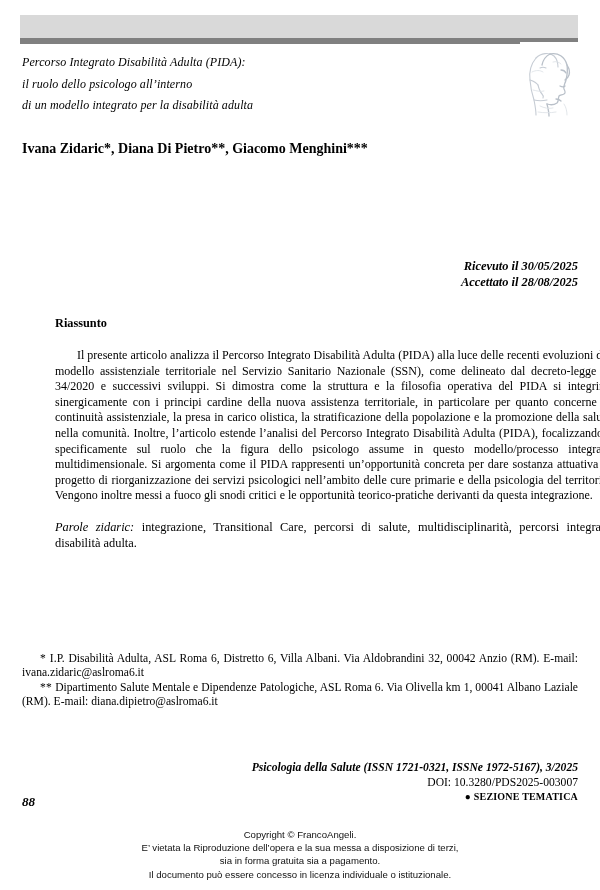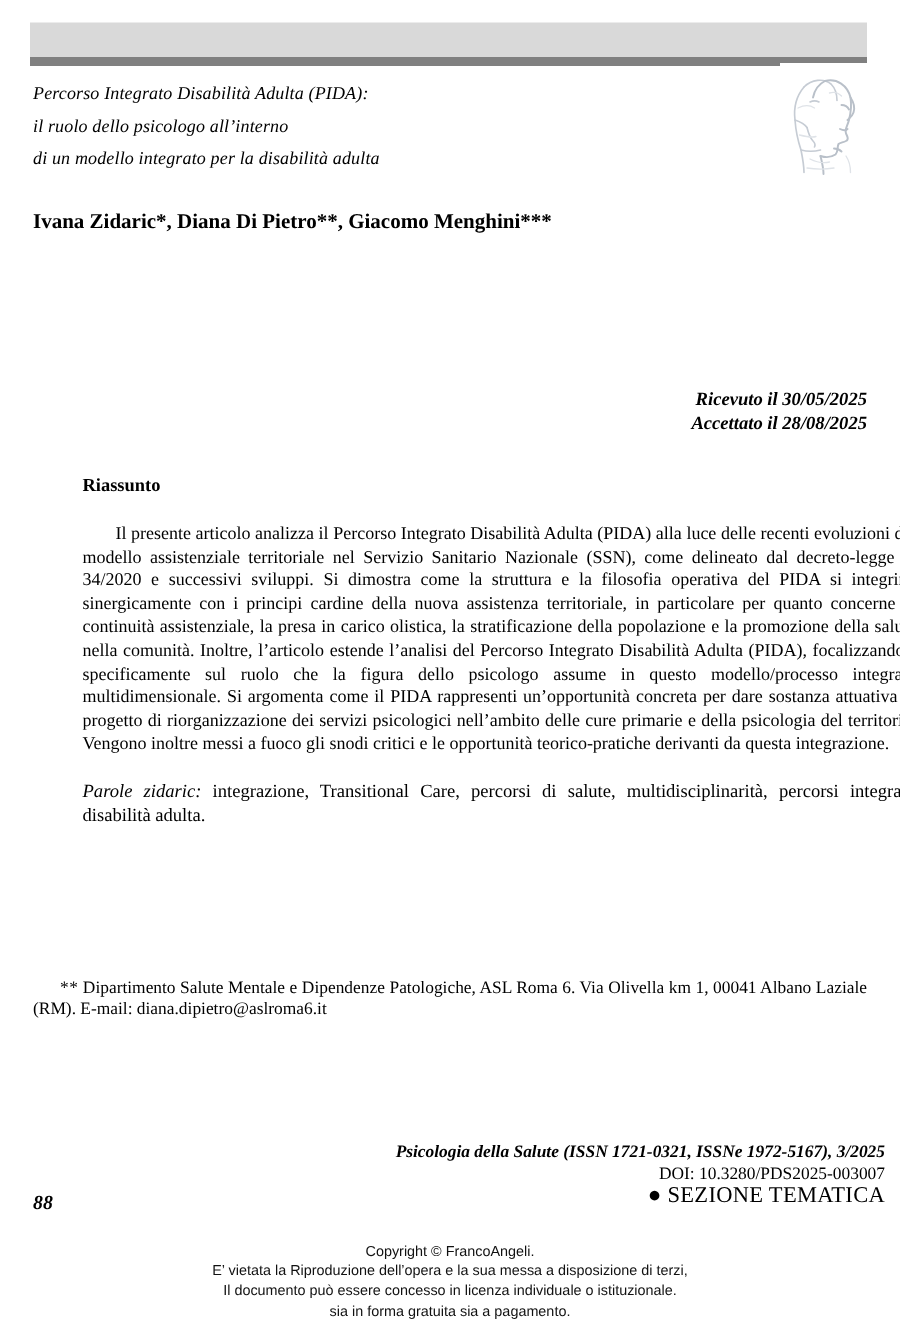--- a/index.html
+++ b/index.html
@@ -132,39 +132,40 @@
     text-indent: 18px;
   }
   .fn-mark {
     font-size: 11.6px;
     letter-spacing: 0.3px;
   }
 
   
   #journal-footer {
     position: absolute;
-    right: 10px;
+    right: 22px;
     top: 761px;
     text-align: right;
     width: 420px;
   }
   #journal-ref {
     font-style: italic;
     font-weight: bold;
     font-size: 11.6px;
     line-height: 14.5px;
   }
   #doi-line {
     font-size: 11.6px;
     line-height: 14.5px;
   }
   #section-line {
-    font-size: 15px;
+    font-size: 10px;
     line-height: 14.5px;
     letter-spacing: 0.2px;
+    font-weight: bold;
   }
   #page-number {
     position: absolute;
     left: 22px;
     top: 794px;
     font-style: italic;
     font-weight: bold;
     font-size: 13.2px;
   }
 
@@ -238,29 +239,32 @@
 <div id="abstract-section">
   <div id="abstract-heading">Riassunto</div>
   <div id="abstract-body">Il presente articolo analizza il Percorso Integrato Disabilità Adulta (PIDA) alla luce delle recenti evoluzioni del modello assistenziale territoriale nel Servizio Sanitario Nazionale (SSN), come delineato dal decreto-legge n. 34/2020 e successivi sviluppi. Si dimostra come la struttura e la filosofia operativa del PIDA si integrino sinergicamente con i principi cardine della nuova assistenza territoriale, in particolare per quanto concerne la continuità assistenziale, la presa in carico olistica, la stratificazione della popolazione e la promozione della salute nella comunità. Inoltre, l’articolo estende l’analisi del Percorso Integrato Disabilità Adulta (PIDA), focalizzandosi specificamente sul ruolo che la figura dello psicologo assume in questo modello/processo integrato multidimensionale. Si argomenta come il PIDA rappresenti un’opportunità concreta per dare sostanza attuativa al progetto di riorganizzazione dei servizi psicologici nell’ambito delle cure primarie e della psicologia del territorio. Vengono inoltre messi a fuoco gli snodi critici e le opportunità teorico-pratiche derivanti da questa integrazione.</div>
   <div id="keywords">
     <span class="kw-label">Parole zidaric:</span><span> integrazione, Transitional Care, percorsi di salute, multidisciplinarità, percorsi integrati, disabilità adulta.</span>
   </div>
 </div>
 
 <div id="footnotes">
   <div class="footnote">
+    <span class="fn-mark">*</span><span> I.P. Disabilità Adulta, ASL Roma 6, Distretto 6, Villa Albani. Via Aldobrandini 32, 00042 Anzio (RM). E-mail: ivana.zidaric@aslroma6.it</span>
+  </div>
+  <div class="footnote">
     <span class="fn-mark">**</span><span> Dipartimento Salute Mentale e Dipendenze Patologiche, ASL Roma 6. Via Olivella km 1, 00041 Albano Laziale (RM). E-mail: diana.dipietro@aslroma6.it</span>
   </div>
 </div>
 
 <div id="journal-footer">
   <div id="journal-ref">Psicologia della Salute (ISSN 1721-0321, ISSNe 1972-5167), 3/2025</div>
   <div id="doi-line">DOI: 10.3280/PDS2025-003007</div>
   <div id="section-line">● SEZIONE TEMATICA</div>
 </div>
 <div id="page-number">88</div>
 
 <div id="copyright-block">
   <div>Copyright © FrancoAngeli.</div>
   <div>E’ vietata la Riproduzione dell’opera e la sua messa a disposizione di terzi,</div>
+  <div>sia in forma gratuita sia a pagamento.</div>
   <div>Il documento può essere concesso in licenza individuale o istituzionale.</div>
-  <div>sia in forma gratuita sia a pagamento.</div>
 </div>
 
 </body></html>

